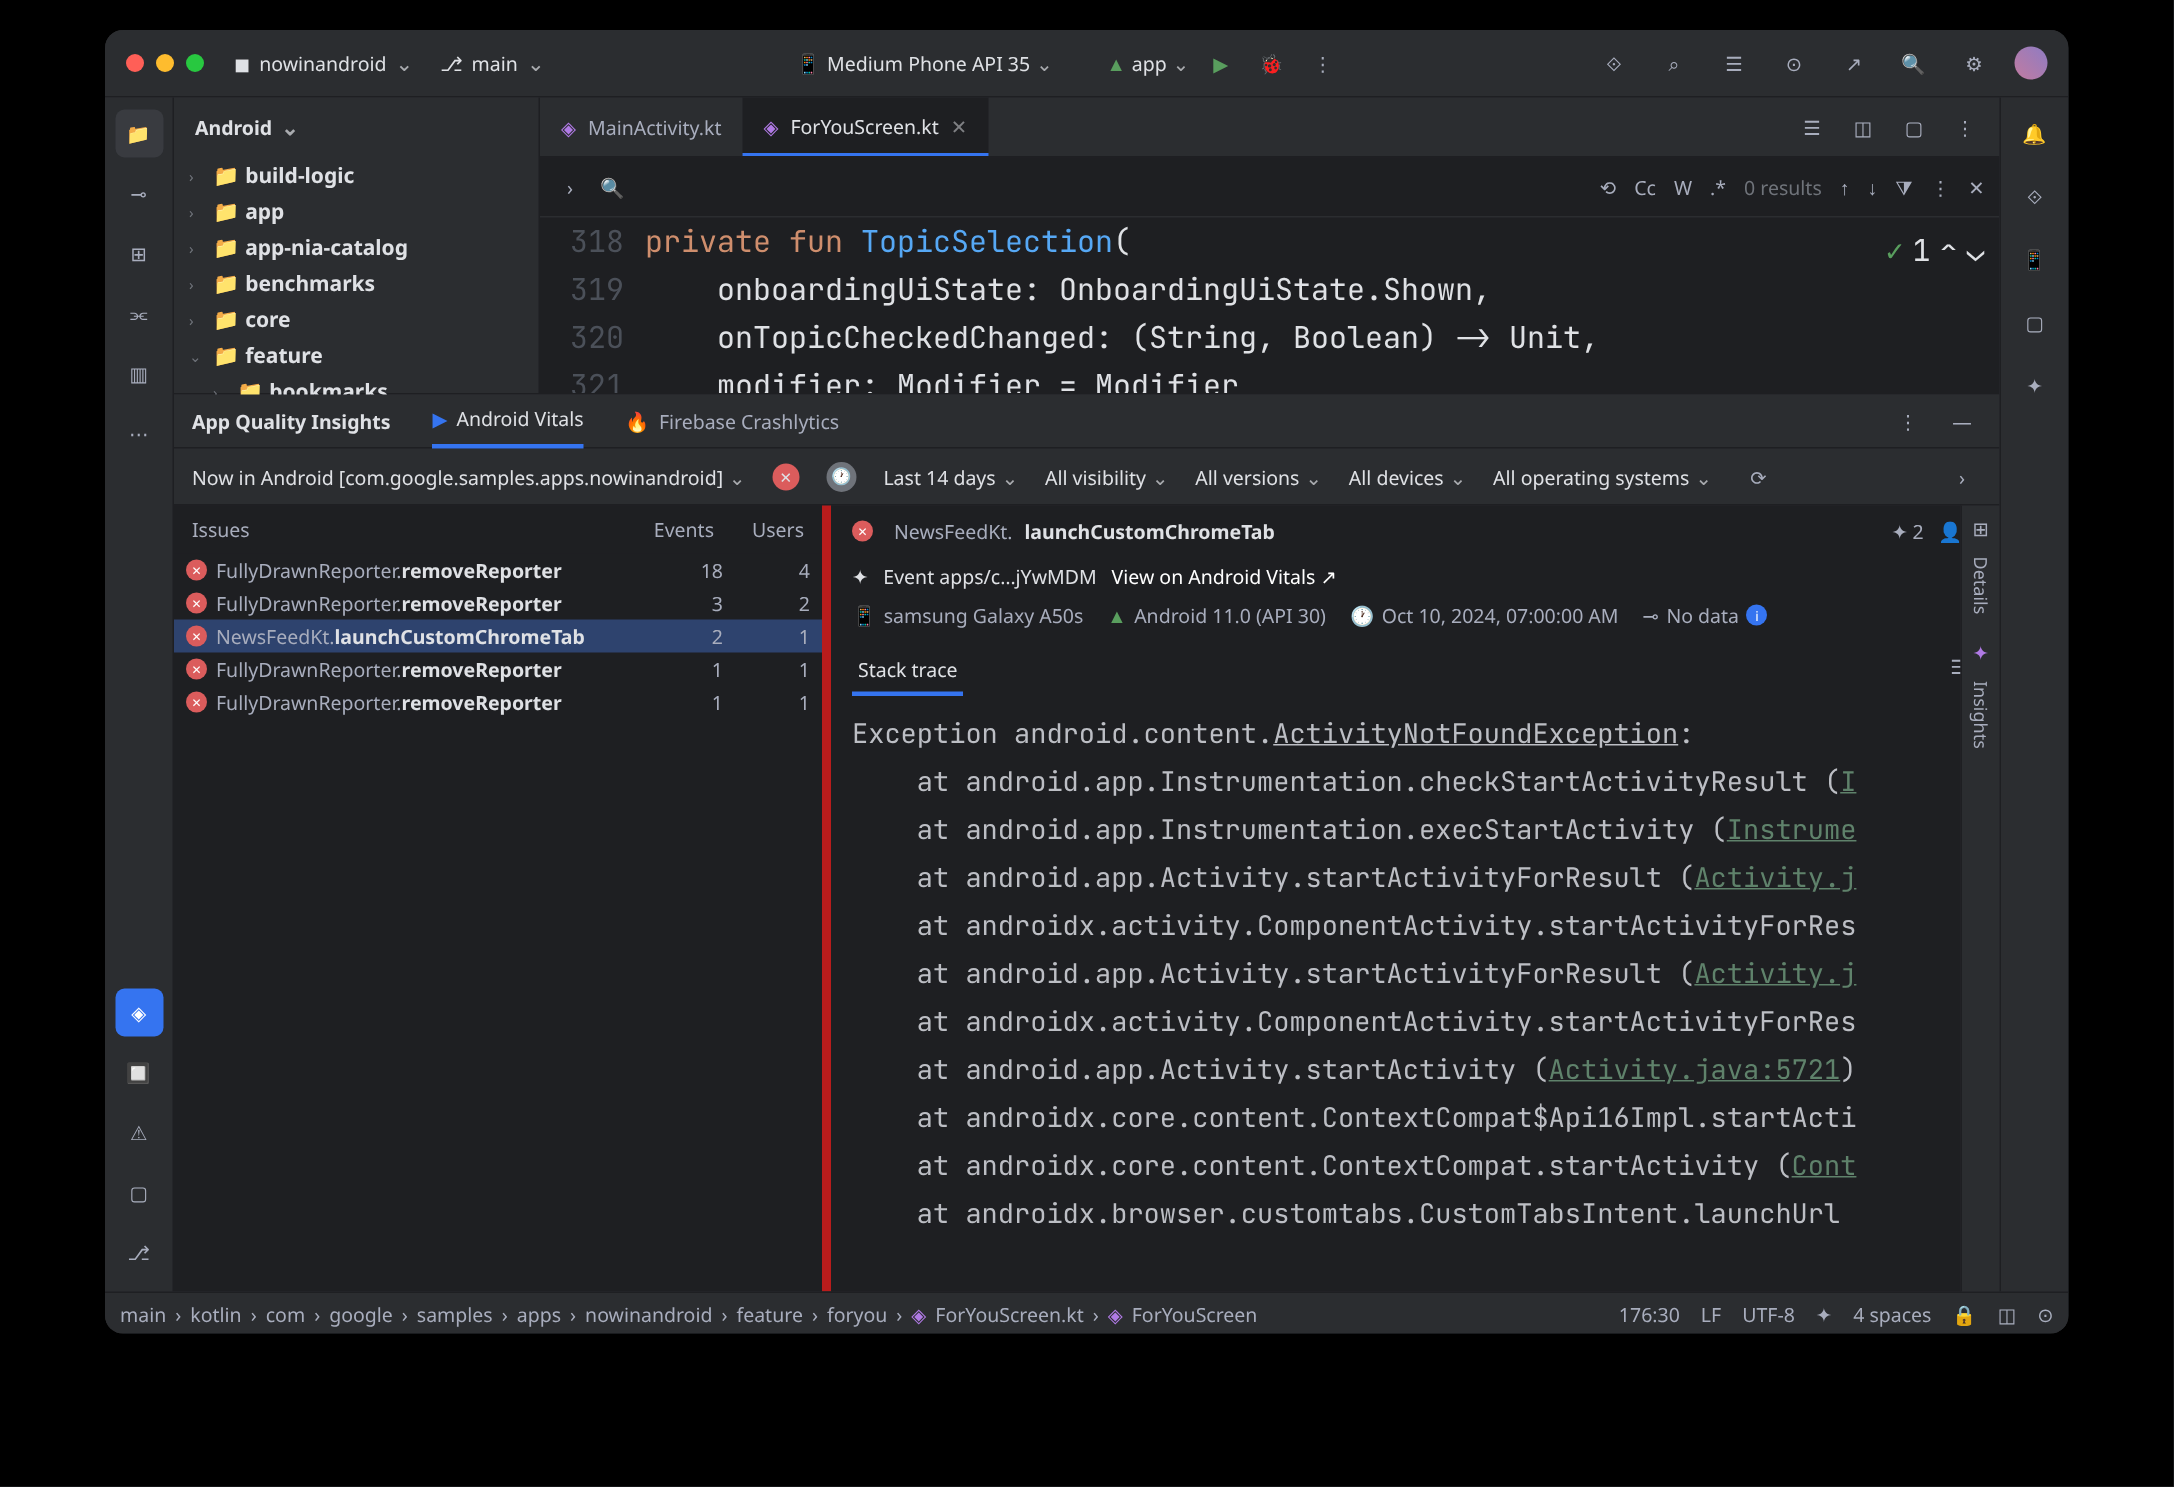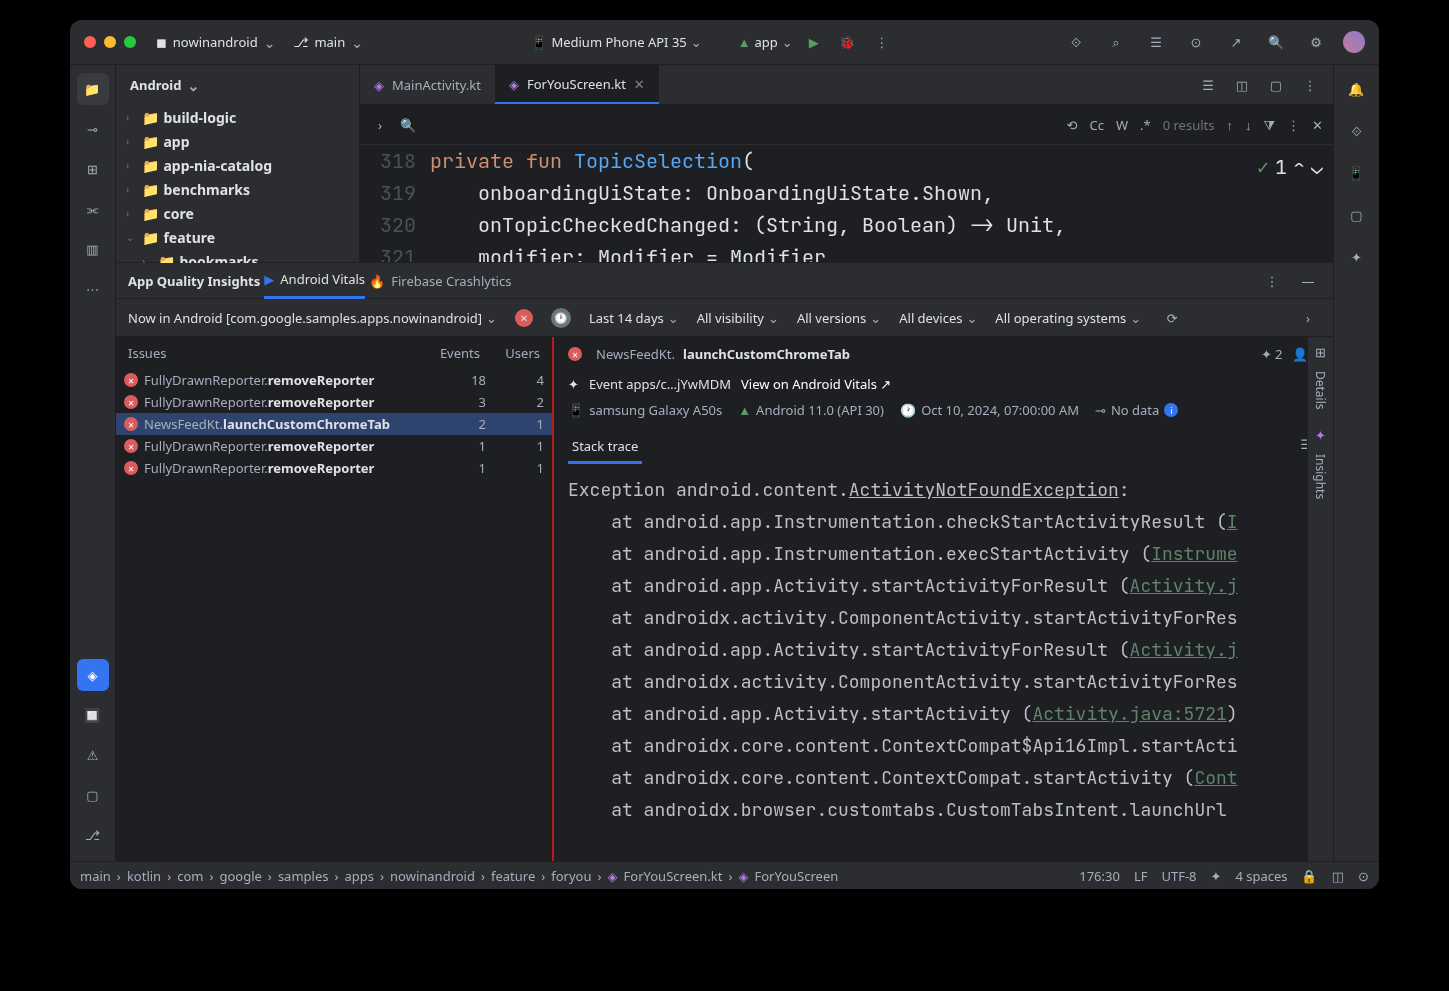--- a/index.html
+++ b/index.html
@@ -47,32 +47,32 @@
 .search-opts { margin-left: auto; display: flex; align-items: center; gap: 12px; color: #A8ADBD; }
 .search-results { color: #6F737A; }
 .code-area { flex: 1; display: flex; font-family: 'JetBrains Mono', 'SF Mono', Menlo, monospace; font-size: 20px; line-height: 32px; overflow: hidden; position: relative; }
 .gutter { width: 70px; text-align: right; padding-right: 14px; color: #4B5059; }
 .code-lines { flex: 1; white-space: pre; }
 .kw-private { color: #CF8E6D; }
 .kw-fun { color: #CF8E6D; }
 .fn-name { color: #56A8F5; }
 .code-badge { position: absolute; top: 6px; right: 10px; display: flex; align-items: center; gap: 6px; color: #DFE1E5; }
 .bottom-panel { flex: 1; display: flex; flex-direction: column; background: #2B2D30; min-height: 0; }
-.panel-tabs { height: 36px; display: flex; align-items: center; padding: 0 12px; gap: 4px; border-bottom: 1px solid #1E1F22; }
+.panel-tabs { height: 36px; display: flex; align-items: center; padding: 0 12px; gap: 28px; border-bottom: 1px solid #1E1F22; }
 .panel-tab-title { font-weight: bold; }
 .panel-tab { display: flex; align-items: center; gap: 6px; color: #A8ADBD; height: 36px; cursor: pointer; }
 .panel-tab.active { color: #DFE1E5; border-bottom: 3px solid #3574F0; }
 .panel-tabs-right { margin-left: auto; display: flex; gap: 10px; }
 .filters-row { height: 38px; display: flex; align-items: center; padding: 0 12px; gap: 18px; border-bottom: 1px solid #1E1F22; }
 .filter-dropdown { display: flex; align-items: center; gap: 4px; color: #DFE1E5; cursor: pointer; }
 .filter-dropdown::after { content: "⌄"; opacity: 0.7; }
 .filter-badge-red { width: 18px; height: 18px; border-radius: 50%; background: #DB5C5C; display: flex; align-items: center; justify-content: center; font-size: 10px; }
 .filter-badge-clock { width: 20px; height: 20px; border-radius: 50%; background: #6F737A; display: flex; align-items: center; justify-content: center; font-size: 11px; }
 .panel-content { flex: 1; display: flex; min-height: 0; }
-.issues-list { width: 438px; border-right: 2px solid #b91c1c; display: flex; flex-direction: column; background: #1E1F22; }
+.issues-list { width: 438px; border-right: 6px solid #b91c1c; display: flex; flex-direction: column; background: #1E1F22; }
 .issues-header { height: 32px; display: flex; align-items: center; padding: 0 12px; color: #A8ADBD; background: #1E1F22; }
 .issues-header .col-events { width: 70px; text-align: right; }
 .issues-header .col-users { width: 60px; text-align: right; }
 .issues-header .col-name { flex: 1; }
 .issue-row { height: 22px; display: flex; align-items: center; padding: 0 8px; cursor: pointer; }
 .issue-row.selected { background: #2E436E; }
 .issue-icon-red { width: 14px; height: 14px; border-radius: 50%; background: #DB5C5C; flex-shrink: 0; margin-right: 6px; display: flex; align-items: center; justify-content: center; }
 .issue-icon-red::before { content: "✕"; font-size: 8px; color: white; }
 .issue-name { flex: 1; white-space: nowrap; overflow: hidden; }
 .issue-name .light { color: #A8ADBD; }

